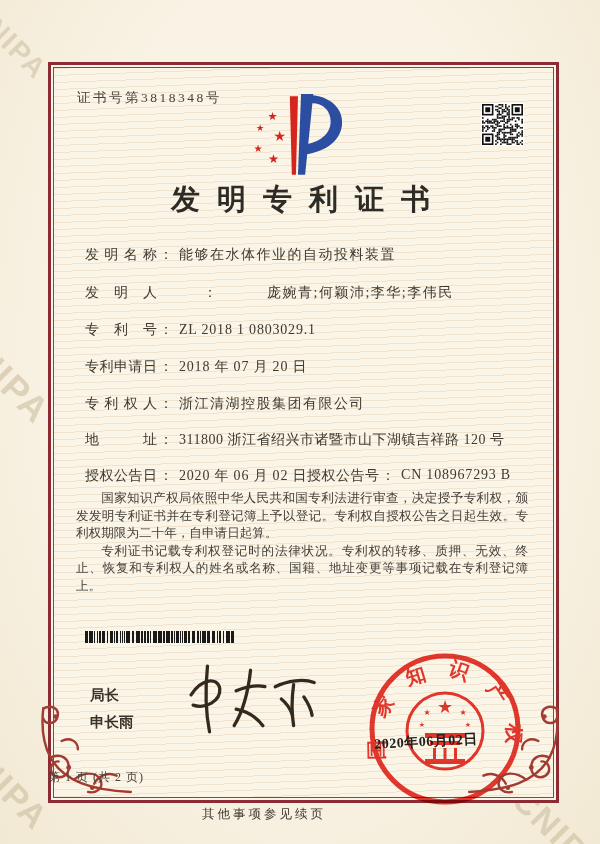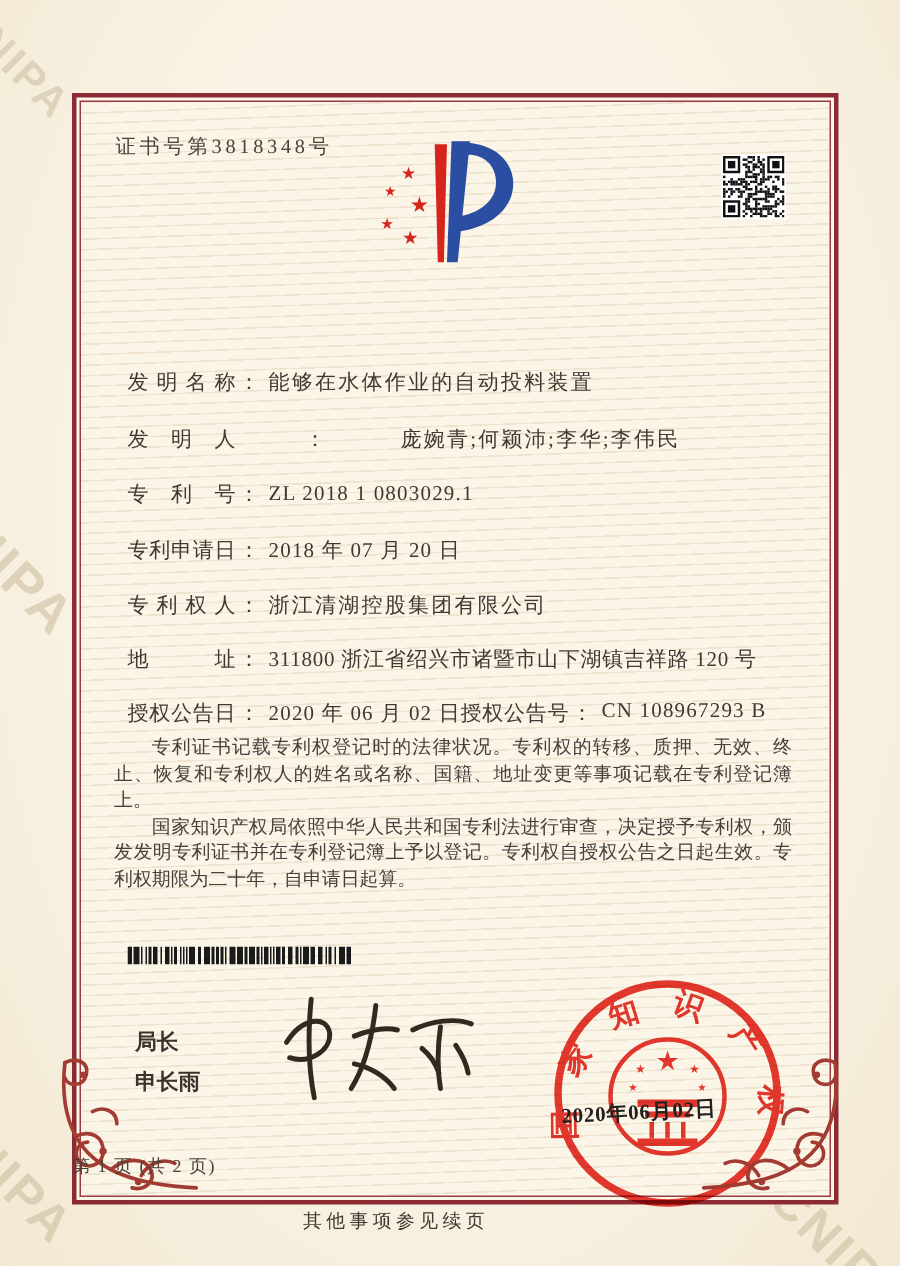--- a/index.html
+++ b/index.html
@@ -303,20 +303,21 @@
     <polygon points="37,3 45,3 43,80 39,80" fill="#d6251d"></polygon>
     <polygon points="48,1 60,1 52,80 45,80" fill="#2b4ea2"></polygon>
     <path d="M59,2 C80,4 90,18 88,32 C86,48 70,58 52,60 L54,50 C68,47 77,39 77,28 C77,16 68,9 57,10 Z" fill="#2b4ea2"></path>
     <text x="20" y="26" font-size="11" text-anchor="middle" fill="#d6251d" font-family="DejaVu Sans">★</text>
     <text x="8" y="37" font-size="9" text-anchor="middle" fill="#d6251d" font-family="DejaVu Sans">★</text>
     <text x="27" y="47" font-size="14" text-anchor="middle" fill="#d6251d" font-family="DejaVu Sans">★</text>
     <text x="6" y="58" font-size="10" text-anchor="middle" fill="#d6251d" font-family="DejaVu Sans">★</text>
     <text x="21" y="68" font-size="12" text-anchor="middle" fill="#d6251d" font-family="DejaVu Sans">★</text>
   </svg>
 
+  <div class="title">发明专利证书</div>
 
   <div class="frow" style="top:246px;">
     <span class="flabel">发明名称</span>
       <span class="fcolon">：</span>
     <span class="fvalue">能够在水体作业的自动投料装置</span>
   </div>
   <div class="frow" style="top:284px;gap:44px;">
     <span class="flabel">发明人</span>
       <span class="fcolon">：</span>
     <span class="fvalue">庞婉青;何颖沛;李华;李伟民</span>
@@ -346,22 +347,22 @@
       <span class="fcolon">：</span>
     <span class="fvalue num">2020 年 06 月 02 日</span>
     <span class="grant-no">
       <span class="flabel">授权公告号</span>
         <span class="fcolon">：</span>
       <span class="fvalue num">CN 108967293 B</span>
     </span>
   </div>
 
   <div class="body-text">
+    <p>国家知识产权局依照中华人民共和国专利法进行审查，决定授予专利权，颁发发明专利证书并在专利登记簿上予以登记。专利权自授权公告之日起生效。专利权期限为二十年，自申请日起算。</p>
     <p>专利证书记载专利权登记时的法律状况。专利权的转移、质押、无效、终止、恢复和专利权人的姓名或名称、国籍、地址变更等事项记载在专利登记簿上。</p>
-    <p>国家知识产权局依照中华人民共和国专利法进行审查，决定授予专利权，颁发发明专利证书并在专利登记簿上予以登记。专利权自授权公告之日起生效。专利权期限为二十年，自申请日起算。</p>
   </div>
 
   <svg id="barcode" class="barcode" width="152" height="12" viewBox="0 0 152 12">
       <rect x="0" y="0" width="3" height="12" fill="#1a1a1a"></rect>
       <rect x="4" y="0" width="4" height="12" fill="#1a1a1a"></rect>
       <rect x="9" y="0" width="1" height="12" fill="#1a1a1a"></rect>
       <rect x="12" y="0" width="1" height="12" fill="#1a1a1a"></rect>
       <rect x="14" y="0" width="2" height="12" fill="#1a1a1a"></rect>
       <rect x="17" y="0" width="3" height="12" fill="#1a1a1a"></rect>
       <rect x="22" y="0" width="1" height="12" fill="#1a1a1a"></rect>

